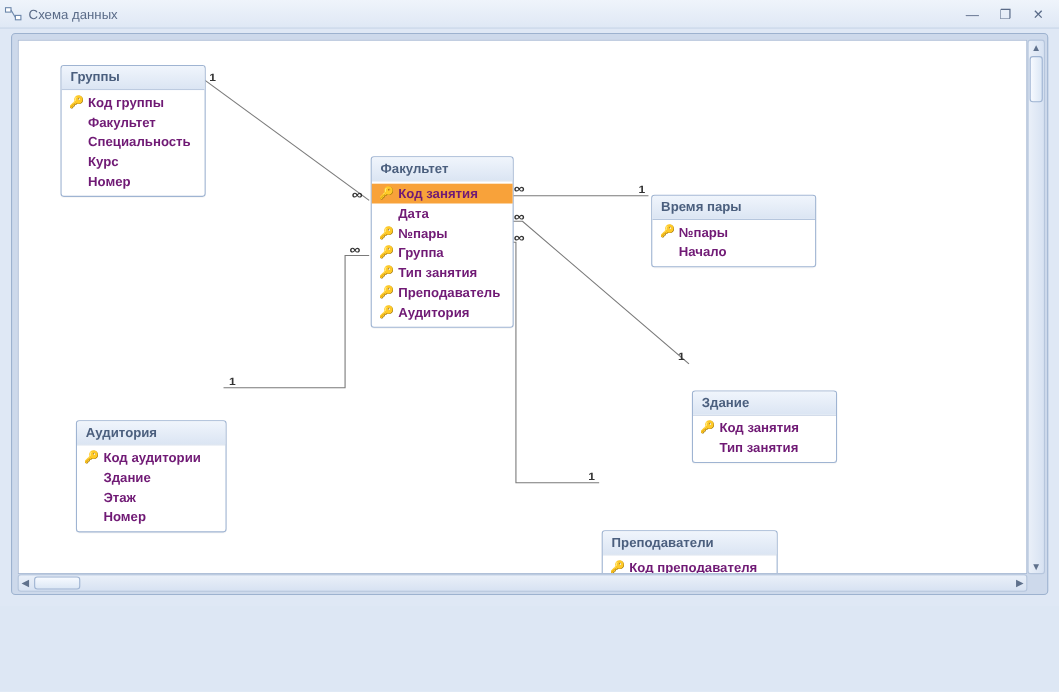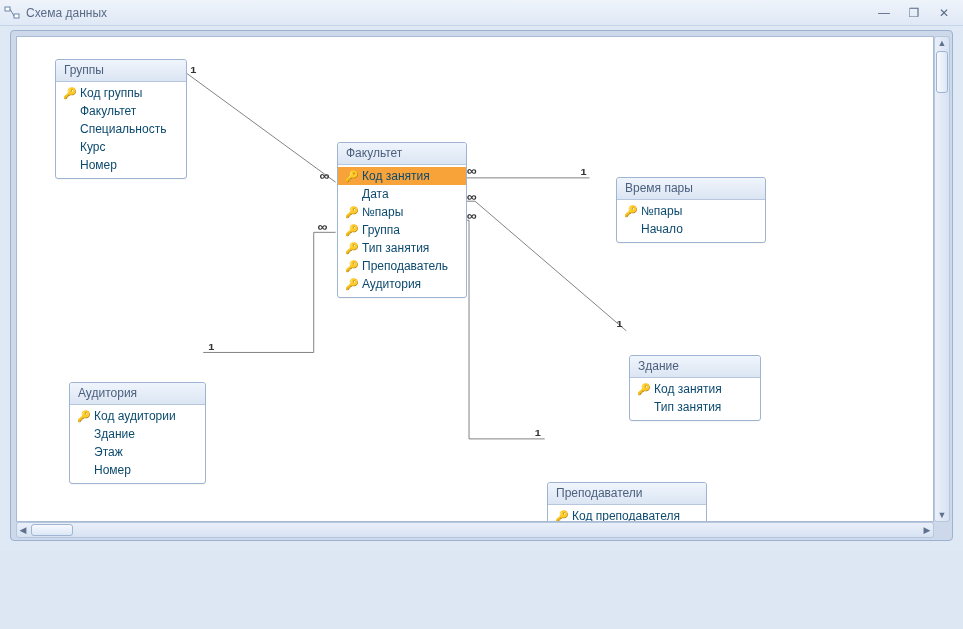--- a/index.html
+++ b/index.html
@@ -21,33 +21,33 @@
   .scrollbar-h { position:absolute; left:5px; right:18px; bottom:2px; height:14px; background:linear-gradient(#eaf0f9,#d7e2f2); border:1px solid #b6c6dd; border-radius:3px; }
   .scrollbar-h .thumb { position:absolute; top:1px; bottom:1px; left:14px; width:40px; background:linear-gradient(#f7faff,#dce7f5); border:1px solid #9fb4d2; border-radius:3px; }
   .scrollbar-h .arrow { position:absolute; top:0; bottom:0; width:12px; display:flex; align-items:center; justify-content:center; color:#5f718c; font-size:9px; }
   .scrollbar-h .arrow.left { left:0; } .scrollbar-h .arrow.right { right:0; }
 
   .rel-svg { position:absolute; left:0; top:0; width:100%; height:100%; pointer-events:none; }
   .rel-line { stroke:#7a7a7a; stroke-width:1; fill:none; }
   .rel-label { font-size:11px; fill:#333; font-weight:600; }
   .rel-inf { font-size:14px; fill:#333; font-weight:600; }
 
-  .table-box { position:absolute; background:#fff; border:1px solid #9fb4d2; border-radius:3px; box-shadow:0 1px 0 rgba(0,0,0,.03); min-width:120px; }
+  .table-box { position:absolute; background:#fff; border:1px solid #9fb4d2; border-radius:3px; box-shadow:0 1px 0 rgba(0,0,0,.03); min-width:120px;font-weight:bold; }
   .table-header { background:linear-gradient(#f0f5fc,#dbe5f3); color:#4b5f7e; padding:3px 8px 4px 8px; font-size:12px; border-bottom:1px solid #b6c6dd; border-radius:3px 3px 0 0; cursor:default; }
   .table-body { padding:2px 0 4px 0; }
   .field-row { display:flex; align-items:center; padding:1px 10px 1px 8px; line-height:16px; cursor:default; }
   .field-row.selected { background:#f8a23a; color:#2c2c2c; }
   .pk-icon { width:12px; display:inline-flex; justify-content:center; margin-right:4px; color:#c98a1a; font-size:11px; line-height:1; }
   .pk-icon.blank { visibility:hidden; }
-  .field-name { white-space:nowrap; color:#0c4a6e; }
+  .field-name { white-space:nowrap; color:#701a75; }
 
   
   #tbl-groups   { left:38px;  top:22px;  width:130px; }
   #tbl-schedule { left:320px; top:105px; width:128px; }
-  #tbl-timeslot { left:599px; top:140px; width:148px; }
+  #tbl-timeslot { left:575px; top:140px; width:148px; }
   #tbl-audit    { left:52px;  top:345px; width:135px; }
   #tbl-lessons  { left:612px; top:318px; width:130px; }
   #tbl-teachers { left:530px; top:445px; width:158px; }
 </style>
 </head>
 <body>
 
 <div class="outer-window">
 
   <div class="titlebar">

